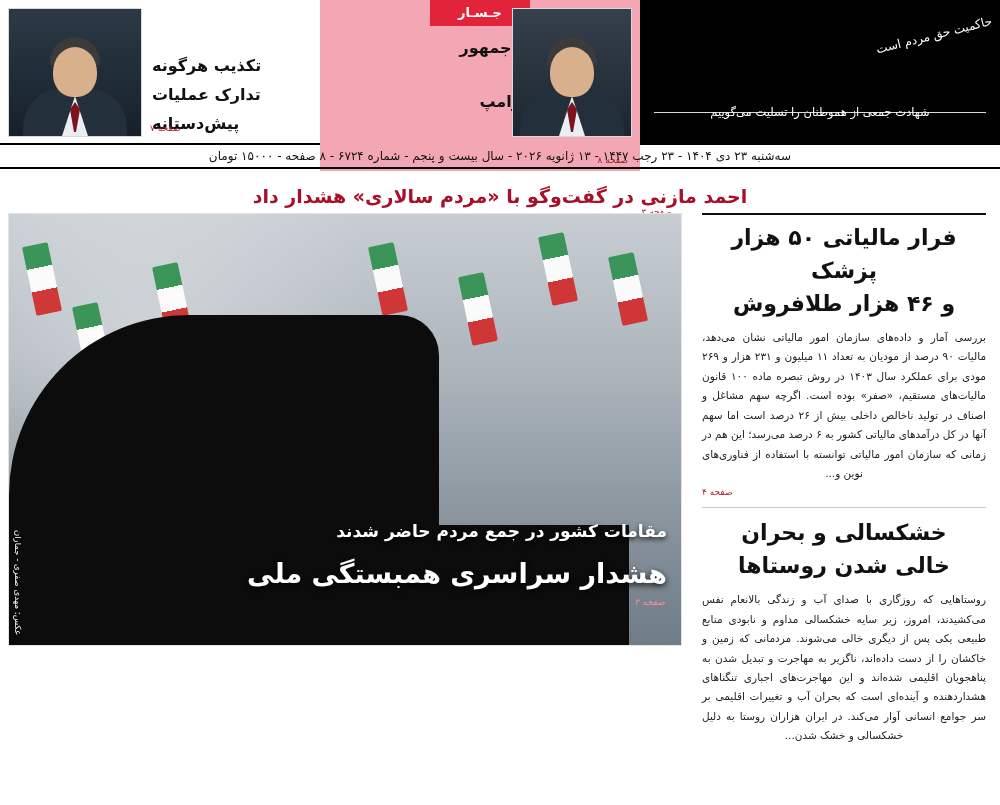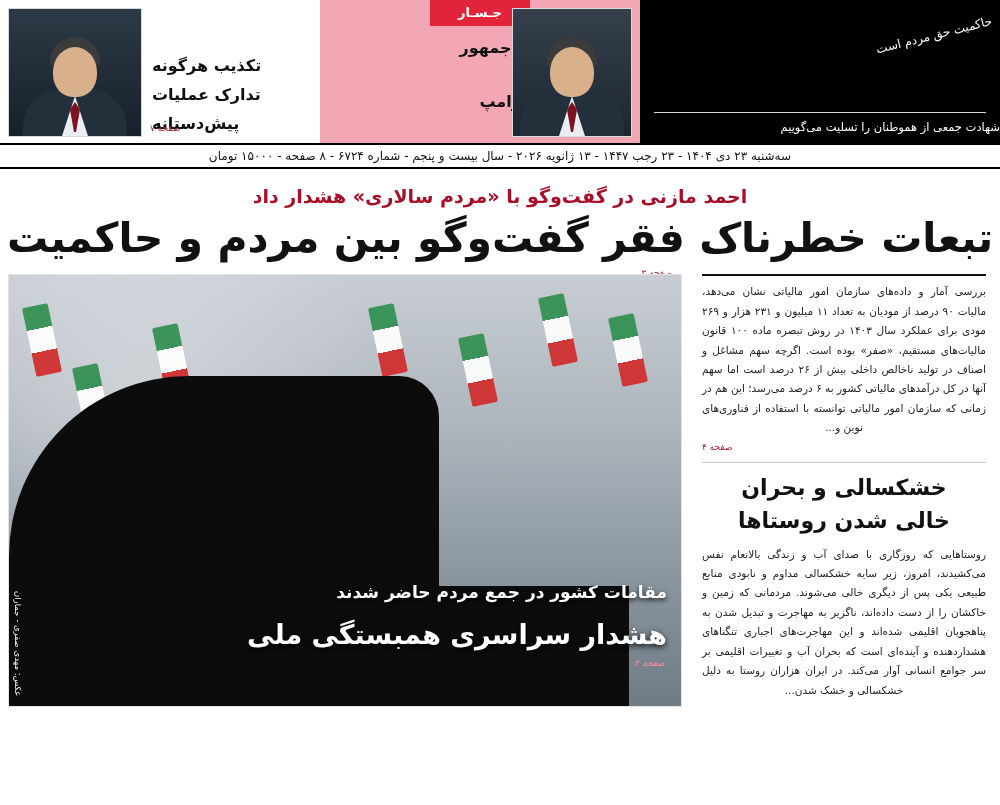--- a/index.html
+++ b/index.html
@@ -18,26 +18,26 @@
     position:absolute;right:10px;top:14px;width:120px;
     font-size:12px;color:#fff;text-align:right;
     transform:rotate(-14deg);transform-origin:right top;letter-spacing:0;
   }
   .logo-name{
     position:absolute;right:18px;top:24px;left:10px;
     font-size:56px;font-weight:bold;line-height:1;text-align:center;color:#fff;
     letter-spacing:-1px;
   }
   .logo-sub{
-    position:absolute;right:0;left:0;bottom:9px;text-align:right;
+    position:absolute;right:0;left:0;bottom:24px;text-align:center;
     font-size:11.5px;color:#fff;
   }
   .logo-rule{position:absolute;right:14px;left:14px;bottom:30px;height:1px;background:#fff;opacity:.85;}
 
-  .head-mid{position:absolute;right:360px;top:0;width:320px;height:143px;background:#f3a7b4;}
+  .head-mid{position:absolute;right:360px;top:0;width:320px;height:171px;background:#f3a7b4;}
   .jasar-tag{
     position:absolute;right:110px;top:0;width:100px;height:26px;background:#e2243b;color:#fff;
     font-size:13px;font-weight:bold;text-align:center;line-height:26px;
   }
   .head-mid .txt{
     position:absolute;right:10px;top:34px;width:185px;text-align:center;
     font-size:16px;font-weight:bold;line-height:1.7;color:#111;
   }
   .head-mid .pg{position:absolute;right:12px;bottom:6px;font-size:9px;color:#8a2030;}
   .photo-a{
@@ -183,28 +183,28 @@
       </div>
     </div>
   </div>
 
   <div class="datebar">
     <span class="center">سه‌شنبه ۲۳ دی ۱۴۰۴ - ۲۳ رجب ۱۴۴۷ - ۱۳ ژانویه ۲۰۲۶ - سال بیست و پنجم - شماره ۶۷۲۴ - ۸ صفحه - ۱۵۰۰۰ تومان</span>
   </div>
 
   <div class="main">
     <div class="lede">احمد مازنی در گفت‌وگو با «مردم سالاری» هشدار داد</div>
-    <div class="headline">تبعات خطرناک فقر گفت‌وگو بین مردم و حاکمیت</div>
 
     <div class="cols">
 
       <div class="sidecol">
         <div class="rule-top"></div>
 
         <div>
+          <div class="sc-title">فرار مالیاتی ۵۰ هزار پزشک<br>و ۴۶ هزار طلافروش</div>
           <div class="sc-body">بررسی آمار و داده‌های سازمان امور مالیاتی نشان می‌دهد، مالیات ۹۰ درصد از مودیان به تعداد ۱۱ میلیون و ۲۳۱ هزار و ۲۶۹ مودی برای عملکرد سال ۱۴۰۳ در روش تبصره ماده ۱۰۰ قانون مالیات‌های مستقیم، «صفر» بوده است. اگرچه سهم مشاغل و اصناف در تولید ناخالص داخلی بیش از ۲۶ درصد است اما سهم آنها در کل درآمدهای مالیاتی کشور به ۶ درصد می‌رسد؛ این هم در زمانی که سازمان امور مالیاتی توانسته با استفاده از فناوری‌های نوین و...</div>
           <div class="sc-pg">صفحه ۴</div>
         </div>
 
         <div class="sc-sep"></div>
 
         <div>
           <div class="sc-title">خشکسالی و بحران<br>خالی شدن روستاها</div>
           <div class="sc-body">روستاهایی که روزگاری با صدای آب و زندگی بالانعام نفس می‌کشیدند، امروز، زیر سایه خشکسالی مداوم و نابودی منابع طبیعی یکی پس از دیگری خالی می‌شوند. مردمانی که زمین و خاکشان را از دست داده‌اند، ناگزیر به مهاجرت و تبدیل شدن به پناهجویان اقلیمی شده‌اند و این مهاجرت‌های اجباری تنگناهای هشداردهنده و آینده‌ای است که بحران آب و تغییرات اقلیمی بر سر جوامع انسانی آوار می‌کند. در ایران هزاران روستا به دلیل خشکسالی و خشک شدن...</div>
         </div>

